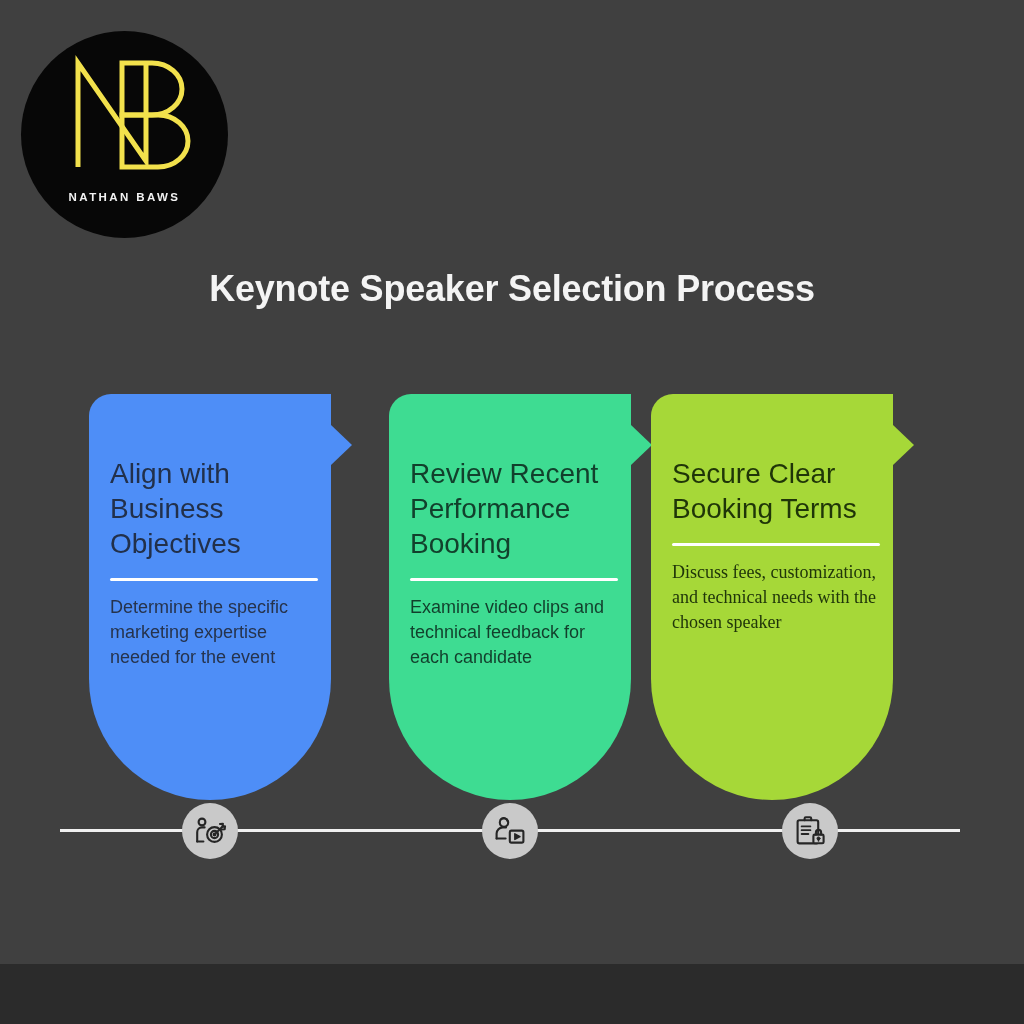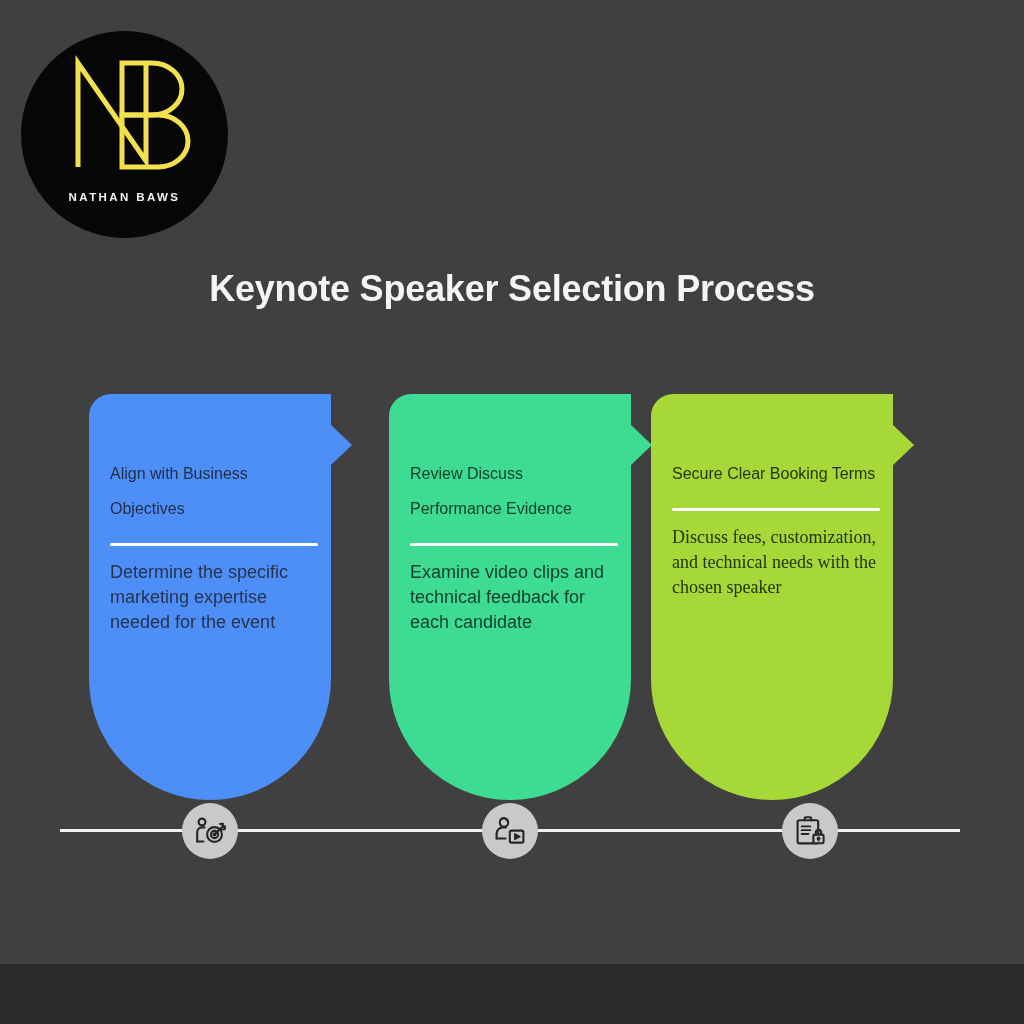--- a/index.html
+++ b/index.html
@@ -91,21 +91,21 @@
   .card-2 .card-tab { border-left: 21px solid #3edc92; }
   .card-3 .card-tab { border-left: 21px solid #a6d838; }
 
   .card-inner {
     position: absolute;
     left: 21px;
     top: 62px;
     width: 208px;
   }
   .card-title {
-    font-size: 16px;
+    font-size: 28px;
     line-height: 35px;
     font-weight: normal;
     font-family: "Liberation Sans", sans-serif;
     color: #22304a;
     margin: 0;
   }
   .card-2 .card-title { color: #12402c; }
   .card-3 .card-title { color: #1f3508; }
 
   .card-divider {
@@ -174,21 +174,21 @@
     <div class="card-inner">
       <div class="card-title">Align with Business Objectives</div>
       <div class="card-divider"></div>
       <div class="card-desc">Determine the specific marketing expertise needed for the event</div>
     </div>
   </div>
 
   <div class="card card-2">
     <div class="card-tab"></div>
     <div class="card-inner">
-      <div class="card-title">Review Discuss Performance Evidence</div>
+      <div class="card-title">Review Recent Performance Booking</div>
       <div class="card-divider"></div>
       <div class="card-desc">Examine video clips and technical feedback for each candidate</div>
     </div>
   </div>
 
   <div class="card card-3">
     <div class="card-tab"></div>
     <div class="card-inner">
       <div class="card-title">Secure Clear Booking Terms</div>
       <div class="card-divider"></div>

